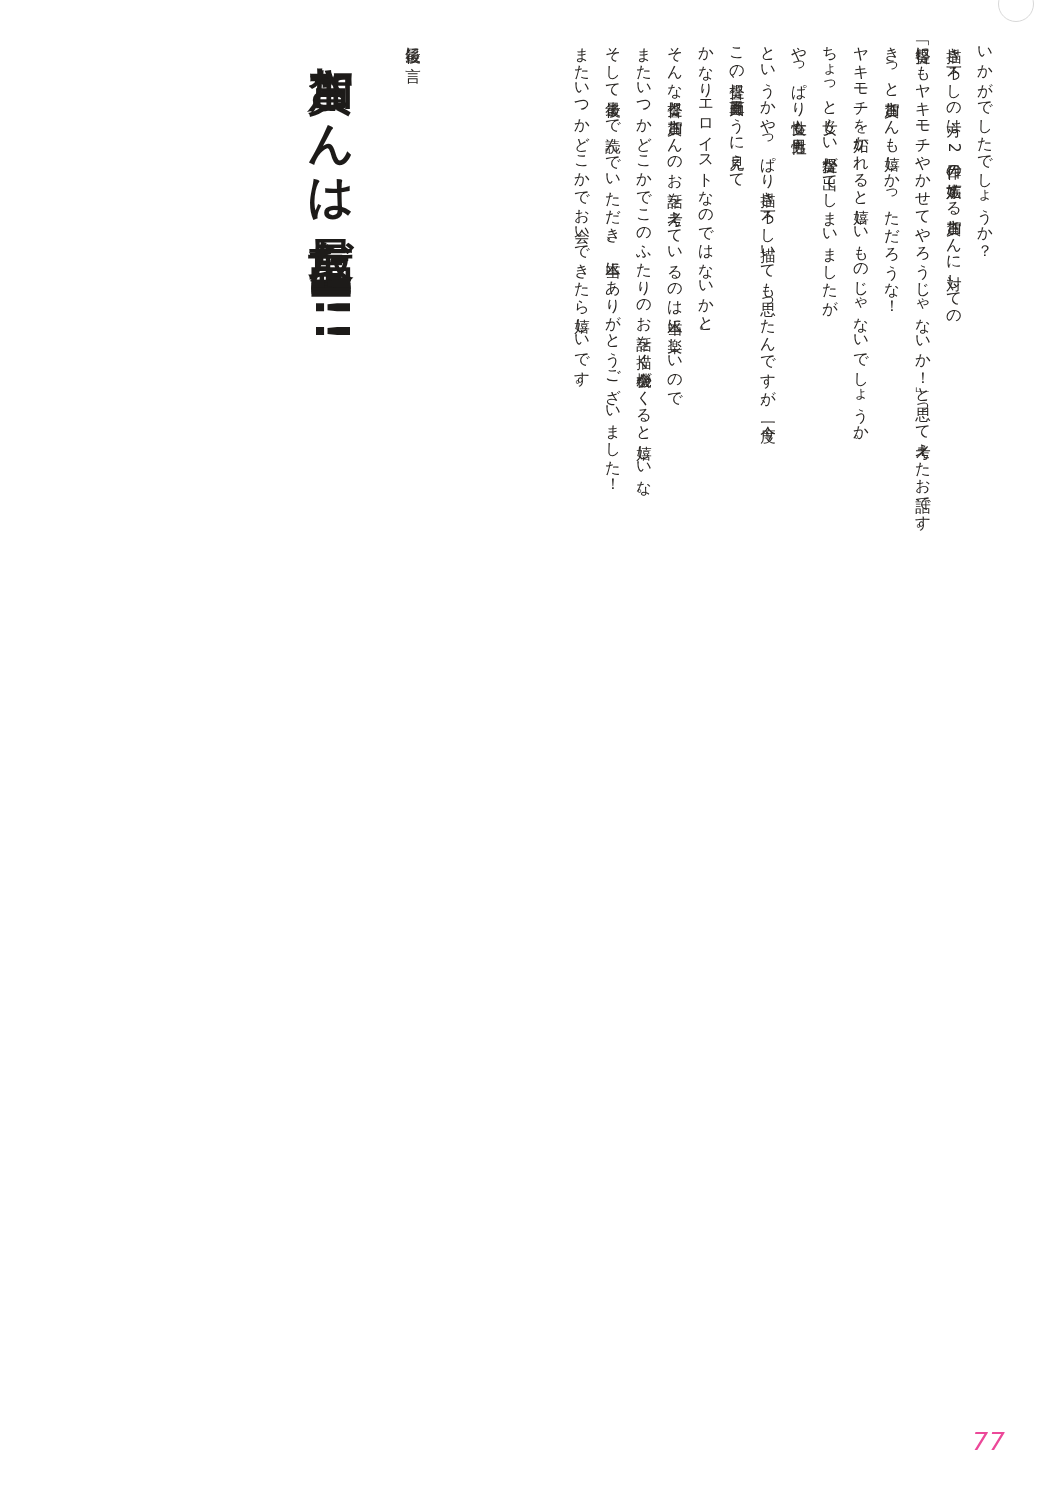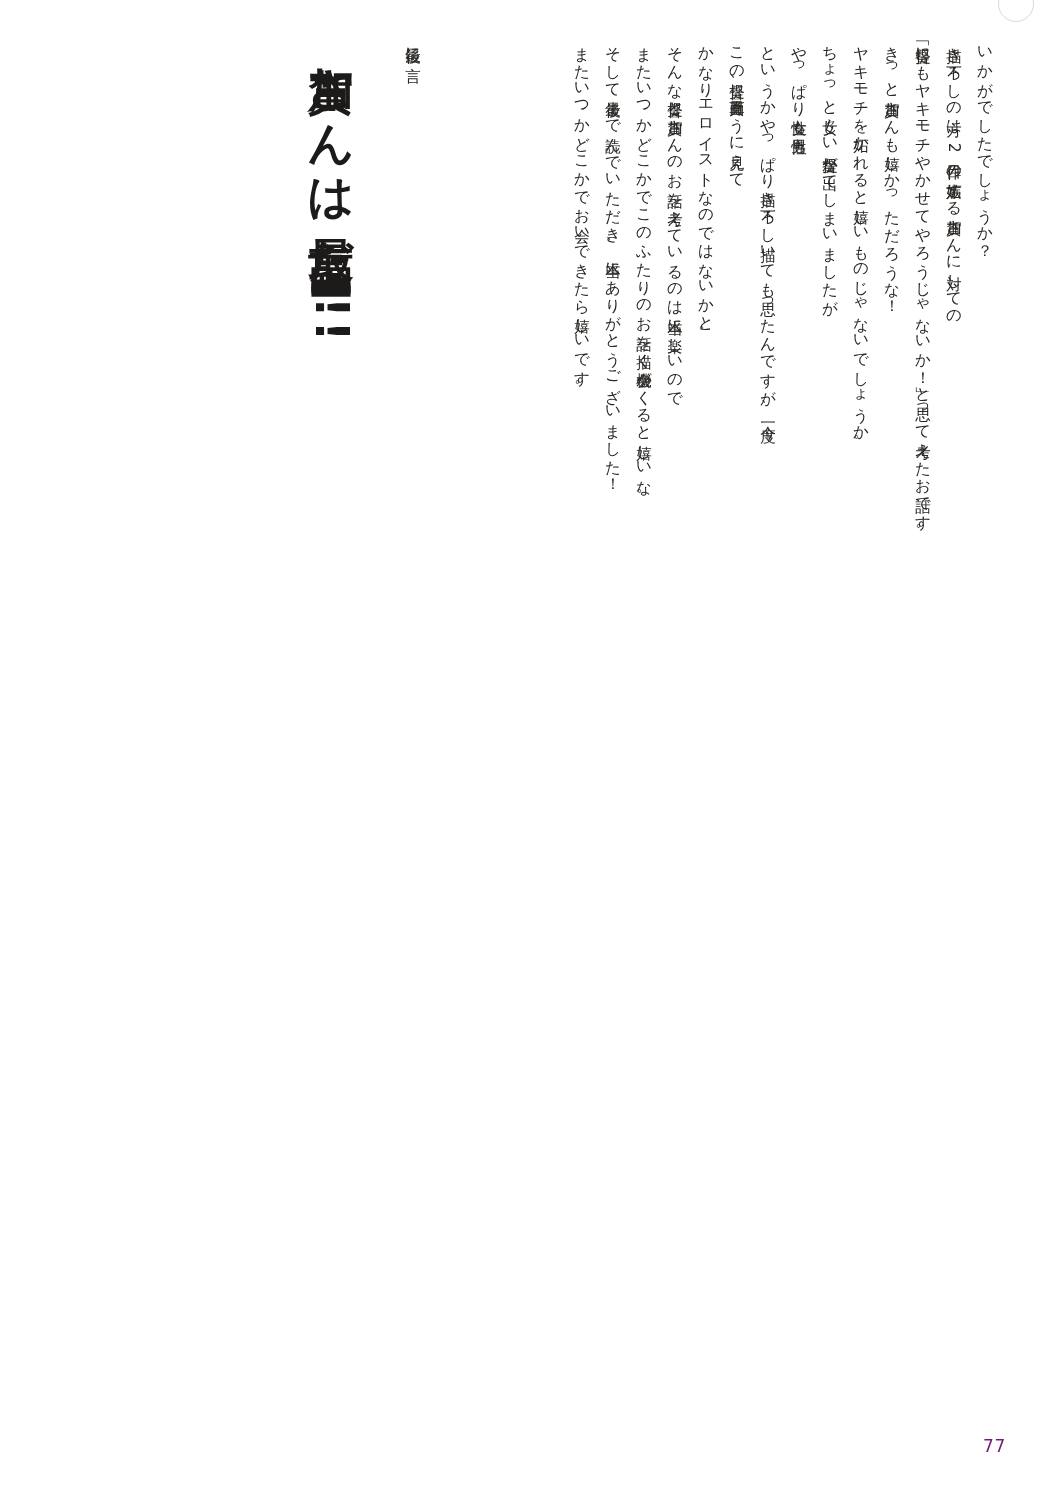--- a/index.html
+++ b/index.html
@@ -68,23 +68,24 @@
     font-weight: 700;
     letter-spacing: 0.06em;
     line-height: 1.25;
     color: #1d1b19;
   }
 
   .page-number {
     position: absolute;
     right: 44px;
     bottom: 36px;
-    font-size: 17px;
-    color: #701a75;
+    font-size: 25px;
+    color: #ec4899;
     letter-spacing: 0.04em;
+    font-style: italic;
   }
 </style>
 </head>
 <body>
 
 <div id="page">
 
   <div class="corner-mark"></div>
 
   <div class="vtext afterword-body">いかがでしたでしょうか？

